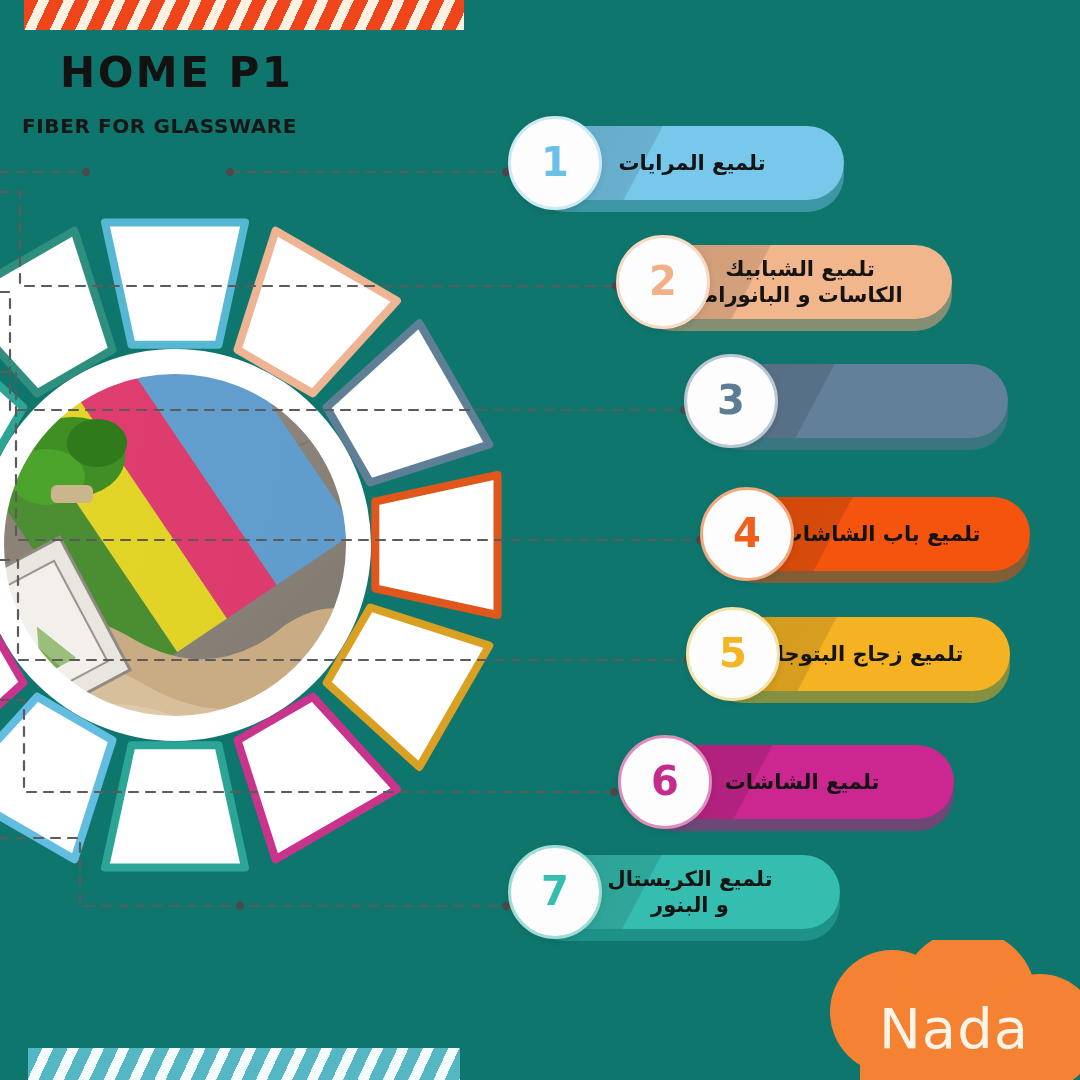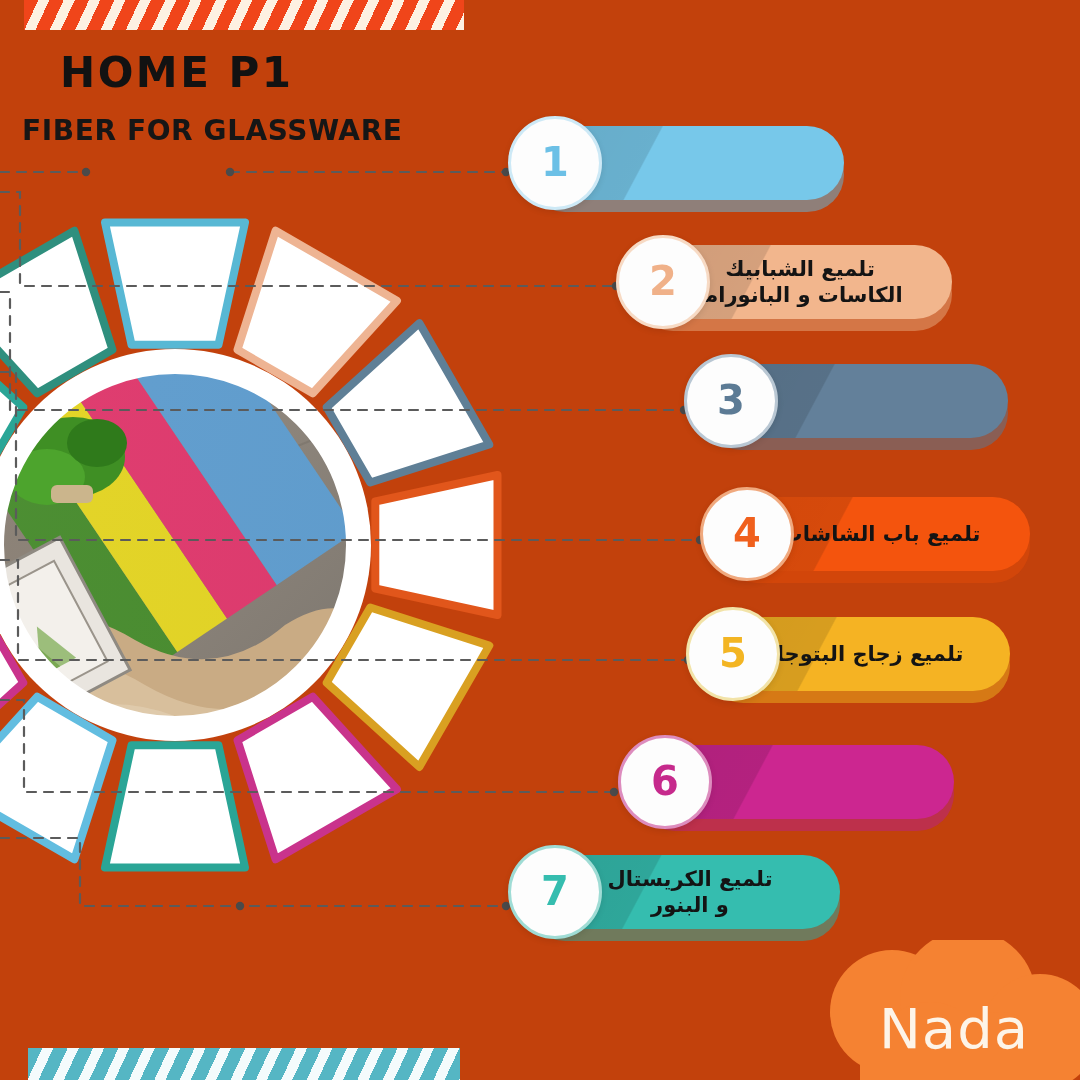--- a/index.html
+++ b/index.html
@@ -10,21 +10,21 @@
     background: #f7f6f4;
     font-family: "Liberation Sans", sans-serif;
     overflow: hidden;
     position: relative;
   }
 
   #poster {
     position: relative;
     width: 1080px;
     height: 1080px;
-    background: #c2410c;
+    background: #0f766e;
     overflow: hidden;
   }
 
   
   .stripe-bar {
     position: absolute;
     overflow: hidden;
   }
   .stripe-top {
     left: 24px; top: 0px; width: 440px; height: 30px;
@@ -47,21 +47,21 @@
     font-size: 42px;
     font-weight: 900;
     letter-spacing: 2.5px;
     color: #121212;
     font-family: "DejaVu Sans", sans-serif;
     line-height: 1.1;
   }
   .poster-subtitle {
     margin-top: 18px;
     margin-left: -38px;
-    font-size: 28px;
+    font-size: 20px;
     font-weight: 900;
     letter-spacing: 0.6px;
     color: #161616;
     font-family: "DejaVu Sans", sans-serif;
   }
 
   
   #wheel-wrap {
     position: absolute;
     left: -185px;
@@ -328,20 +328,21 @@
       <circle cx="240" cy="906" r="4.2"></circle>
       <circle cx="506" cy="906" r="4.2"></circle>
     </g>
   </svg>
 
   <div id="item-list">
       <div class="item-row" style="left: 508px; top: 126px; width: 336px;">
         <div class="item-shadowplate" style="left: 20px; width: 316px; background: rgb(102, 178, 212);"></div>
         <div class="item-bar" style="position: absolute; left: 40px; top: 0px; width: 296px; background: rgb(119, 200, 234);">
           <div class="bar-longshadow" style="background: linear-gradient(118deg, rgba(0, 0, 0, 0.14) 0%, rgba(0, 0, 0, 0.12) 34%, rgba(0, 0, 0, 0) 34.5%);"></div>
+          <div class="item-label">تلميع المرايات</div>
         </div>
         <div class="badge" style="left: 0px; top: -10px; border: 3px solid rgb(205, 233, 246);">
           <span class="badge-num" style="color: rgb(108, 192, 230);">1</span>
         </div>
       </div>
       <div class="item-row" style="left: 616px; top: 245px; width: 336px;">
         <div class="item-shadowplate" style="left: 20px; width: 316px; background: rgb(227, 162, 118);"></div>
         <div class="item-bar" style="position: absolute; left: 40px; top: 0px; width: 296px; background: rgb(242, 182, 141);">
           <div class="bar-longshadow" style="background: linear-gradient(118deg, rgba(0, 0, 0, 0.14) 0%, rgba(0, 0, 0, 0.12) 34%, rgba(0, 0, 0, 0) 34.5%);"></div>
           <div class="item-label">تلميع الشبابيك
@@ -377,20 +378,21 @@
           <div class="item-label">تلميع زجاج البتوجاز</div>
         </div>
         <div class="badge" style="left: 0px; top: -10px; border: 3px solid rgb(242, 227, 168);">
           <span class="badge-num" style="color: rgb(243, 181, 35);">5</span>
         </div>
       </div>
       <div class="item-row" style="left: 618px; top: 745px; width: 336px;">
         <div class="item-shadowplate" style="left: 20px; width: 316px; background: rgb(185, 35, 127);"></div>
         <div class="item-bar" style="position: absolute; left: 40px; top: 0px; width: 296px; background: rgb(204, 38, 144);">
           <div class="bar-longshadow" style="background: linear-gradient(118deg, rgba(0, 0, 0, 0.14) 0%, rgba(0, 0, 0, 0.12) 34%, rgba(0, 0, 0, 0) 34.5%);"></div>
+          <div class="item-label">تلميع الشاشات</div>
         </div>
         <div class="badge" style="left: 0px; top: -10px; border: 3px solid rgb(221, 140, 190);">
           <span class="badge-num" style="color: rgb(198, 42, 140);">6</span>
         </div>
       </div>
       <div class="item-row" style="left: 508px; top: 855px; width: 332px;">
         <div class="item-shadowplate" style="left: 20px; width: 312px; background: rgb(46, 170, 158);"></div>
         <div class="item-bar" style="position: absolute; left: 40px; top: 0px; width: 292px; background: rgb(53, 189, 175);">
           <div class="bar-longshadow" style="background: linear-gradient(118deg, rgba(0, 0, 0, 0.14) 0%, rgba(0, 0, 0, 0.12) 34%, rgba(0, 0, 0, 0) 34.5%);"></div>
           <div class="item-label">تلميع الكريستال

